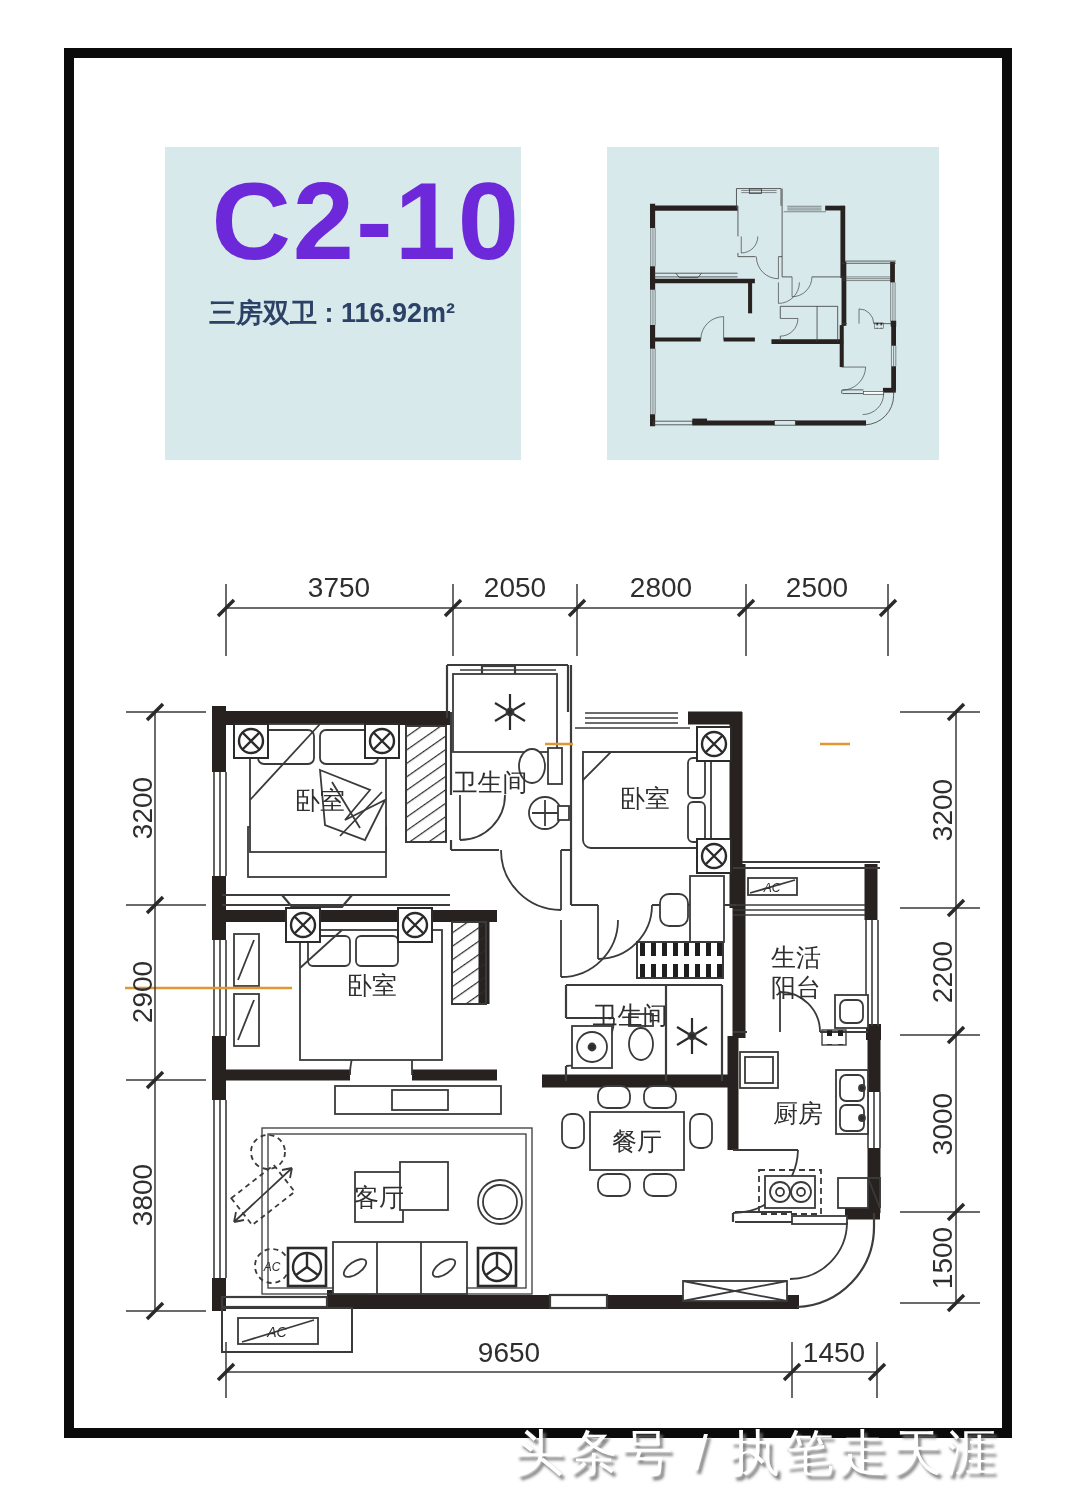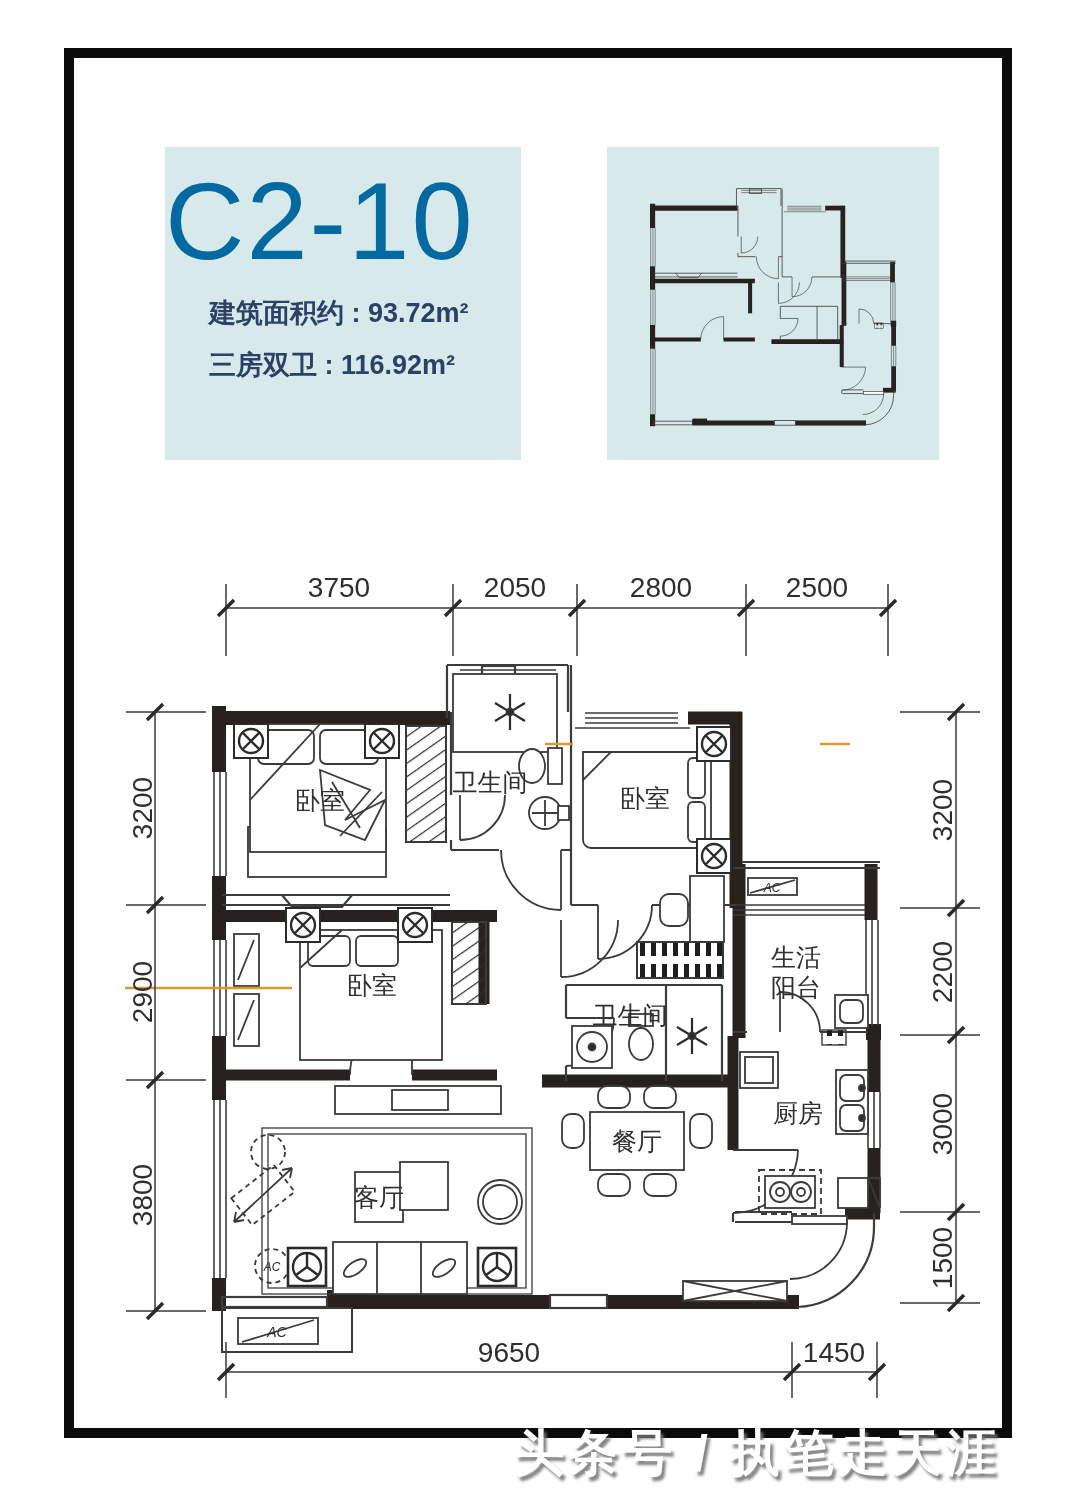--- a/index.html
+++ b/index.html
@@ -3,44 +3,43 @@
 <meta charset="utf-8">
 <style>
   html,body{margin:0;padding:0;background:#ffffff;}
   #stage{position:relative;width:1080px;height:1504px;background:#ffffff;overflow:hidden;
          font-family:"Liberation Sans","DejaVu Sans",sans-serif;}
   .frame{position:absolute;left:64px;top:48px;width:948px;height:1390px;
          border:10px solid #0b0b0b;box-sizing:border-box;}
   .panel{position:absolute;background:#d8e9ec;}
   .panel-info{left:165px;top:147px;width:356px;height:313px;}
   .panel-thumb{left:607px;top:147px;width:332px;height:313px;}
-  .unit-code{margin-top:16px;text-align:left;font-size:110px;line-height:1.05;
-             font-weight:400;letter-spacing:2px;color:#0369a1;}
+  .unit-code{margin-top:16px;text-align:right;font-size:110px;line-height:1.05;
+             font-weight:700;letter-spacing:2px;color:#6d28d9;}
   .unit-type{text-align:center;font-size:33px;font-weight:700;letter-spacing:3px;
              color:#2c4166;margin-top:10px;}
   .area-line{font-size:27px;font-weight:700;color:#2c4166;margin:16px 0 0 44px;}
   svg.plan{position:absolute;left:0;top:0;pointer-events:none;}
   .watermark{position:absolute;left:514px;top:1420px;font-size:50px;letter-spacing:4px;
-             color:#ffffff;white-space:nowrap;font-weight:700;
+             color:#ffffff;white-space:nowrap;font-weight:400;
              text-shadow:3px 4px 3px rgba(115,115,115,0.9);}
   text{font-family:"Liberation Sans","DejaVu Sans",sans-serif;}
   .dimtxt{font-size:28px;fill:#2e2e2e;}
   .roomtxt{font-size:25px;fill:#2f2f2f;}
   .actxt{fill:#2f2f2f;font-style:italic;}
 </style>
 </head>
 <body>
 
 <div id="stage">
 
   <div class="frame"></div>
 
   <div class="panel panel-info">
     <div class="unit-code">C2-10</div>
-    <div class="area-line">建筑面积约 : 93.72m²</div>
     <div class="area-line">三房双卫 : 116.92m²</div>
   </div>
 
   <div class="panel panel-thumb"></div>
 
   <svg class="plan" width="1080" height="1504" viewBox="0 0 1080 1504">
     <defs>
       <pattern id="hatchD" width="11" height="11" patternUnits="userSpaceOnUse" patternTransform="rotate(55)">
         <line x1="0" y1="0" x2="0" y2="11" stroke="#2c2c2c" stroke-width="2.4"></line>
       </pattern>

